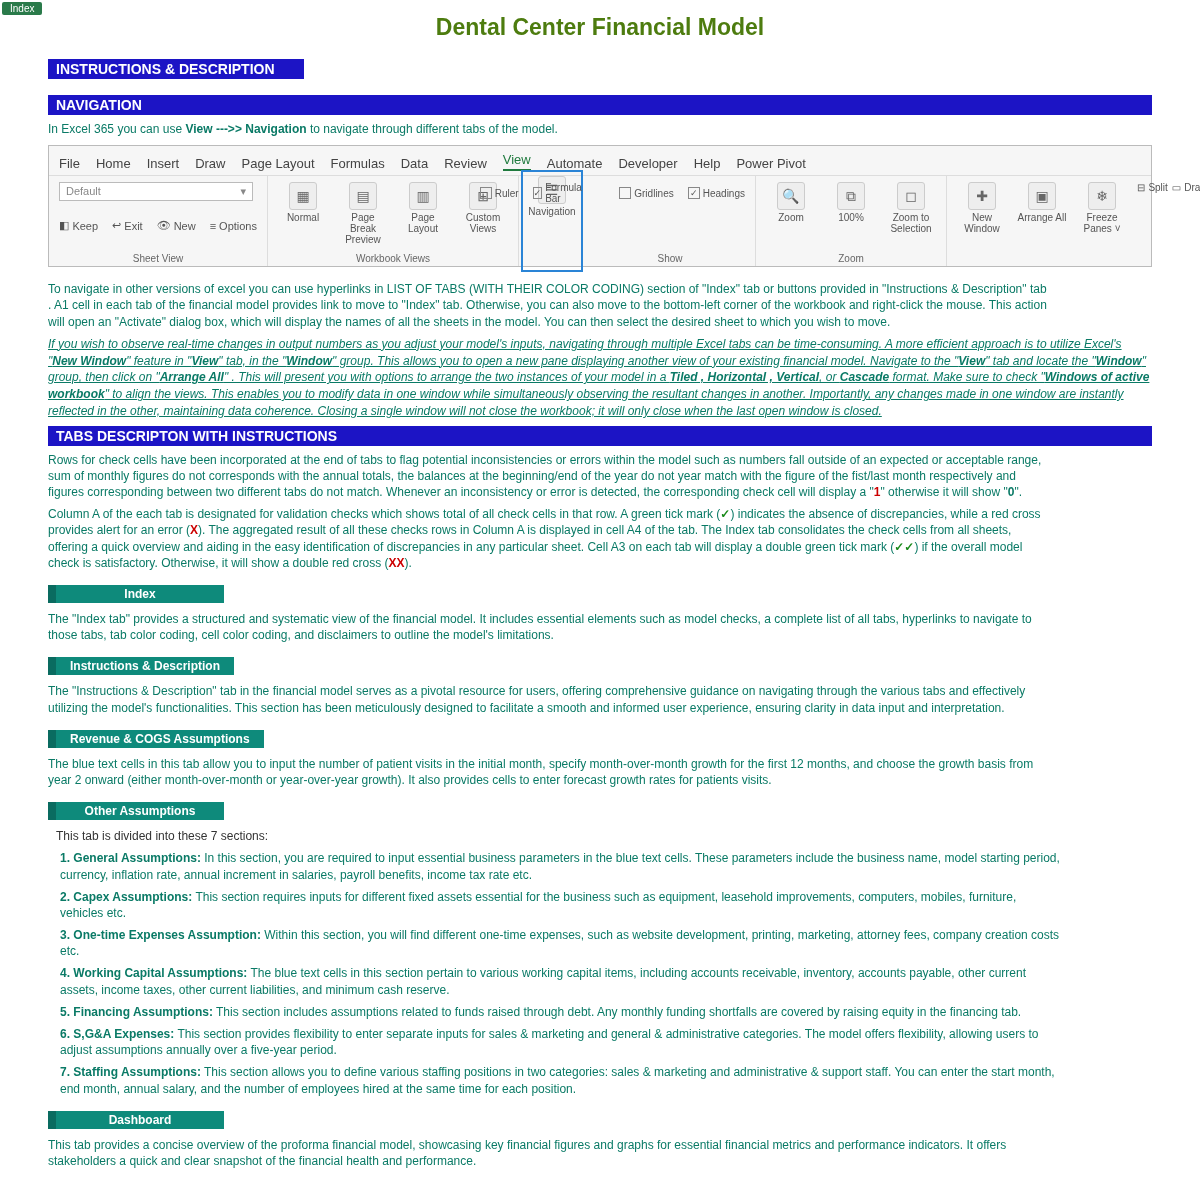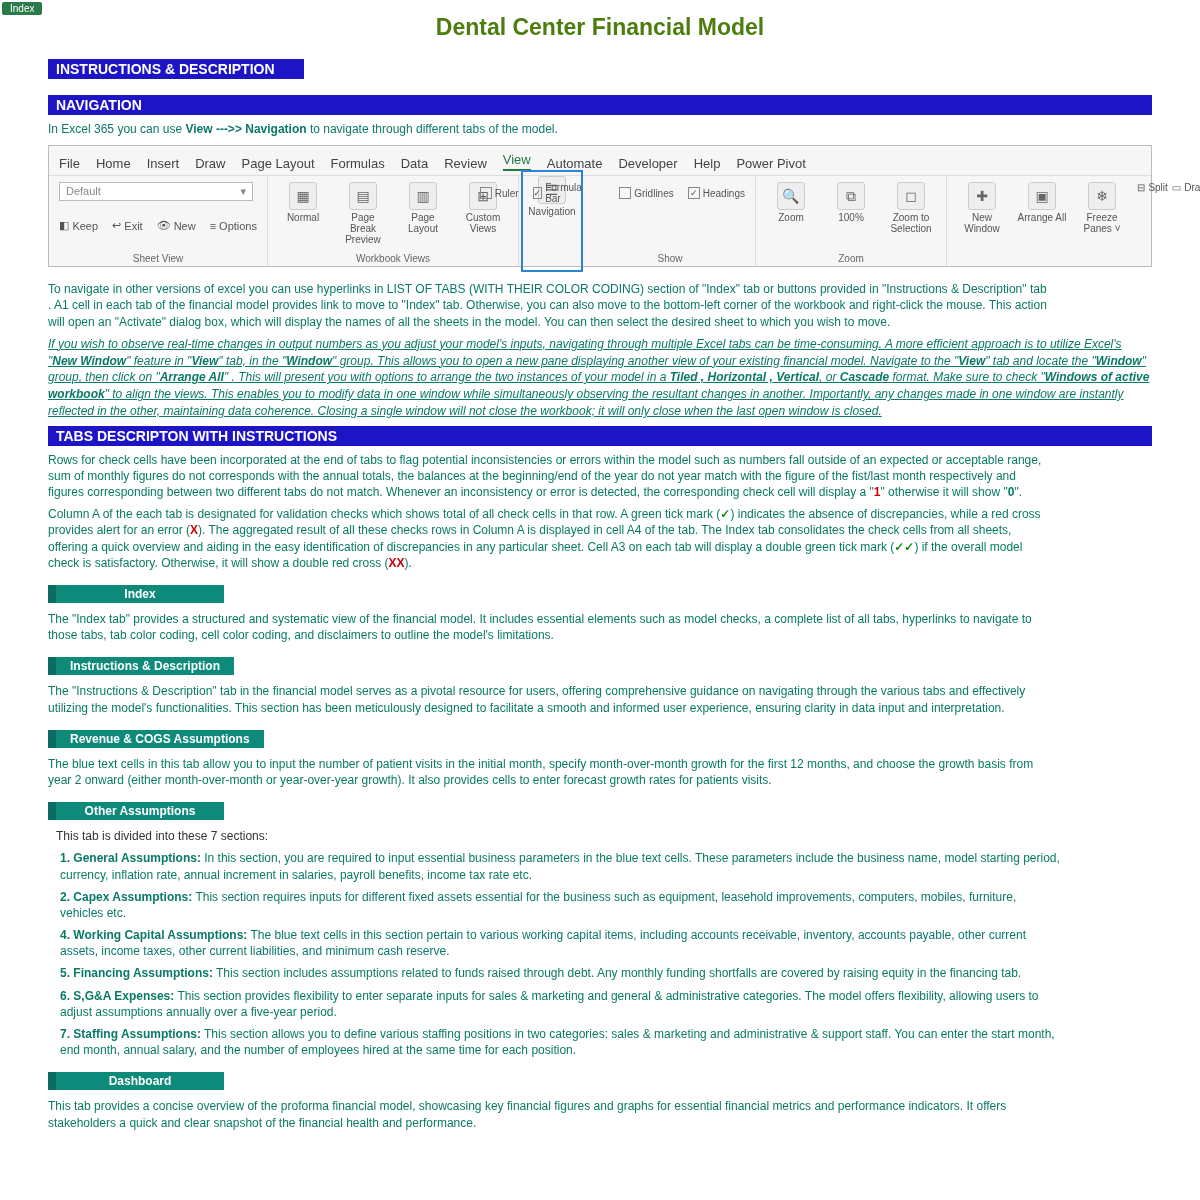--- a/index.html
+++ b/index.html
@@ -207,20 +207,21 @@
   <p class="body-text">The "Instructions &amp; Description" tab in the financial model serves as a pivotal resource for users, offering comprehensive guidance on navigating through the various tabs and effectively utilizing the model's functionalities. This section has been meticulously designed to facilitate a smooth and informed user experience, ensuring clarity in data input and interpretation.</p>
 
   <div class="tab-label">Revenue &amp; COGS Assumptions</div>
   <p class="body-text">The blue text cells in this tab allow you to input the number of patient visits in the initial month, specify month-over-month growth for the first 12 months, and choose the growth basis from year 2 onward (either month-over-month or year-over-year growth). It also provides cells to enter forecast growth rates for patients visits.</p>
 
   <div class="tab-label">Other Assumptions</div>
   <p class="body-text" style="color:#333;margin-left:8px;">This tab is divided into these 7 sections:</p>
   <div class="ol" id="other-list">
       <p class="body-text"><b>1. General Assumptions:</b><span> In this section, you are required to input essential business parameters in the blue text cells. These parameters include the business name, model starting period, currency, inflation rate, annual increment in salaries, payroll benefits, income tax rate etc.</span></p>
       <p class="body-text"><b>2. Capex Assumptions:</b><span> This section requires inputs for different fixed assets essential for the business such as equipment, leasehold improvements, computers, mobiles, furniture, vehicles etc.</span></p>
+      <p class="body-text"><b>3. One-time Expenses Assumption:</b><span> Within this section, you will find different one-time expenses, such as website development, printing, marketing, attorney fees, company creation costs etc.</span></p>
       <p class="body-text"><b>4. Working Capital Assumptions:</b><span> The blue text cells in this section pertain to various working capital items, including accounts receivable, inventory, accounts payable, other current assets, income taxes, other current liabilities, and minimum cash reserve.</span></p>
       <p class="body-text"><b>5. Financing Assumptions:</b><span> This section includes assumptions related to funds raised through debt. Any monthly funding shortfalls are covered by raising equity in the financing tab.</span></p>
       <p class="body-text"><b>6. S,G&amp;A Expenses:</b><span> This section provides flexibility to enter separate inputs for sales &amp; marketing and general &amp; administrative categories.  The model offers flexibility, allowing users to adjust assumptions annually  over a five-year period.</span></p>
       <p class="body-text"><b>7. Staffing Assumptions:</b><span> This section allows you to define various staffing positions in two categories: sales &amp; marketing and administrative &amp; support staff. You can enter the start month, end month, annual salary, and the number of employees hired at the same time for each position.</span></p>
     </div>
 
   <div class="tab-label">Dashboard</div>
   <p class="body-text">This tab provides a concise overview of the proforma financial model, showcasing key financial figures and graphs for essential financial metrics and performance indicators. It offers stakeholders a quick and clear snapshot of the financial health and performance.</p>
 
   

